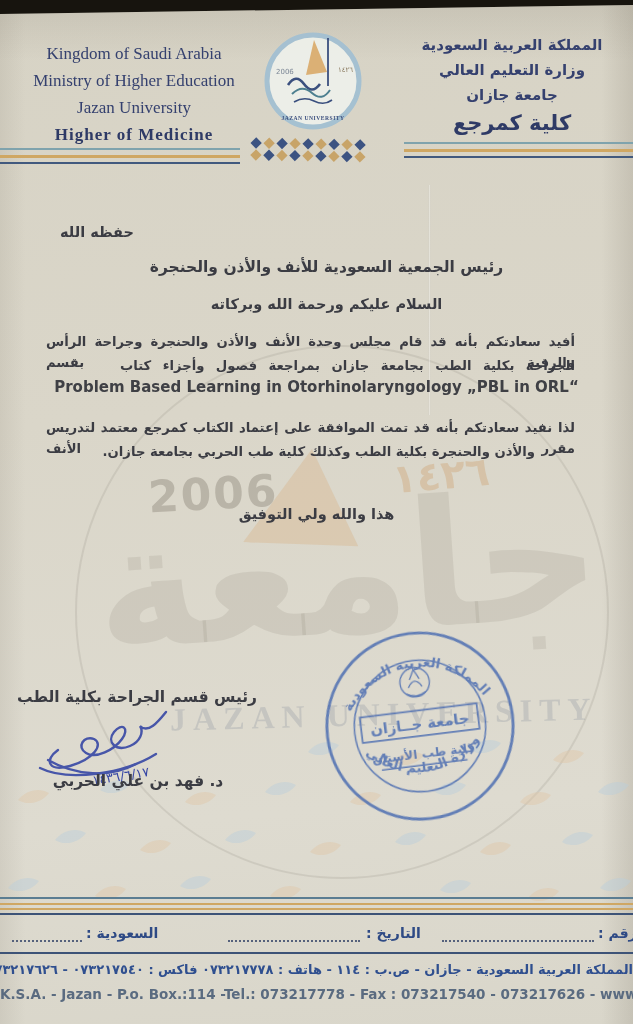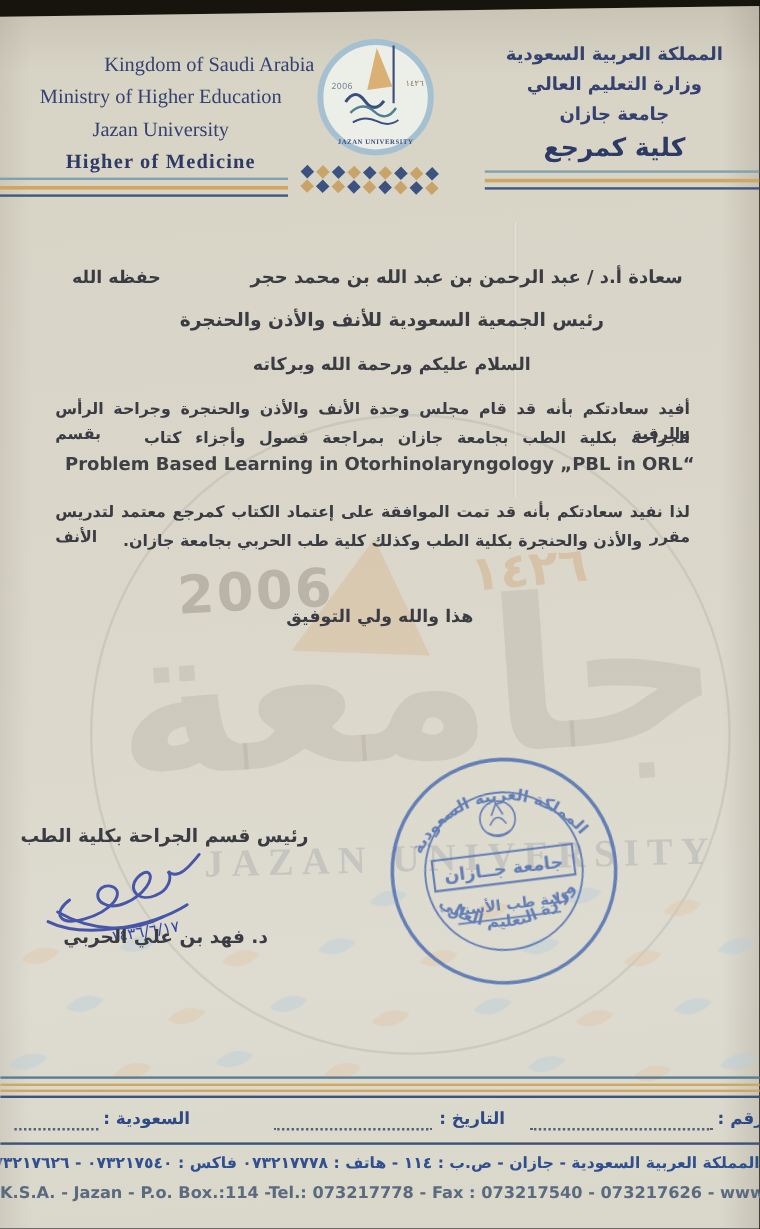--- a/index.html
+++ b/index.html
@@ -73,21 +73,21 @@
         <use href="#wv" x="440" y="150" fill="#b9cedb"></use>
           <use href="#wv" x="528" y="158" fill="#e0c7a8"></use>
         <use href="#wv" x="600" y="148" fill="#b9cedb"></use>
       </g>
     </svg>
 
     <div class="abs" style="left:428px;top:185px;width:3px;height:230px;
                 background:linear-gradient(to right,rgba(90,85,70,.08),rgba(255,255,255,.30),rgba(90,85,70,.06));"></div>
 
     <div class="abs ctr" style="left:6px;top:40px;width:256px;">
-      <div class="en-serif nowrap" style="font-size:17px;line-height:27px;text-align:right;">Kingdom of Saudi Arabia</div>
+      <div class="en-serif nowrap" style="font-size:17px;line-height:27px;">Kingdom of Saudi Arabia</div>
       <div class="en-serif nowrap" style="font-size:17px;line-height:27px;">Ministry of Higher Education</div>
       <div class="en-serif nowrap" style="font-size:17px;line-height:27px;">Jazan University</div>
       <div class="en-serif nowrap" style="font-size:17px;line-height:28px;font-weight:bold;letter-spacing:1px;color:#2e3a66;">Higher of Medicine</div>
     </div>
 
     <div class="abs ctr" style="left:398px;top:32px;width:228px;">
       <div class="ar nowrap navy" style="font-size:15px;line-height:26px;">المملكة العربية السعودية</div>
       <div class="ar nowrap navy" style="font-size:15px;line-height:25px;">وزارة التعليم العالي</div>
       <div class="ar nowrap navy" style="font-size:15px;line-height:25px;">جامعة جازان</div>
       <div class="ar nowrap navy" style="font-size:21px;line-height:30px;color:#2e3a66;">كلية كمرجع</div>
@@ -132,21 +132,20 @@
       </g>
     </svg>
 
     <div class="abs rule" style="left:0;top:148px;width:240px;border-top:2px solid #7fa3ad;"></div>
     <div class="abs rule" style="left:0;top:155px;width:240px;border-top:3px solid #cfa763;"></div>
     <div class="abs rule" style="left:0;top:162px;width:240px;border-top:2px solid #41597e;"></div>
     <div class="abs rule" style="left:404px;top:142px;width:229px;border-top:2px solid #7fa3ad;"></div>
     <div class="abs rule" style="left:404px;top:149px;width:229px;border-top:3px solid #cfa763;"></div>
     <div class="abs rule" style="left:404px;top:156px;width:229px;border-top:2px solid #41597e;"></div>
 
-    <div class="abs ar nowrap" style="right:64px;top:222px;font-size:15px;">سعادة أ.د / عبد الرحمن بن عبد الله بن محمد حجر</div>
     <div class="abs ar nowrap" style="left:60px;top:224px;font-size:14.5px;">حفظه الله</div>
 
     <div class="abs ar ctr" style="left:140px;right:120px;top:296px;font-size:14.5px;">السلام عليكم ورحمة الله وبركاته</div>
 
     <div class="abs ar ctr" style="left:140px;right:120px;top:258px;font-size:15.5px;">رئيس الجمعية السعودية للأنف والأذن والحنجرة</div>
 
     <div class="abs ar jline" style="left:46px;right:58px;top:331px;font-size:13.2px;line-height:21px;">أفيد سعادتكم بأنه قد قام مجلس وحدة الأنف والأذن والحنجرة وجراحة الرأس والرقبة بقسم</div>
     <div class="abs ar jline" style="left:120px;right:58px;top:355px;font-size:13.2px;line-height:21px;">الجراحة بكلية الطب بجامعة جازان بمراجعة فصول وأجزاء كتاب</div>
 
     <div class="abs ctr nowrap" style="left:40px;right:40px;top:378px;font-size:15px;font-weight:bold;color:#3f4045;

